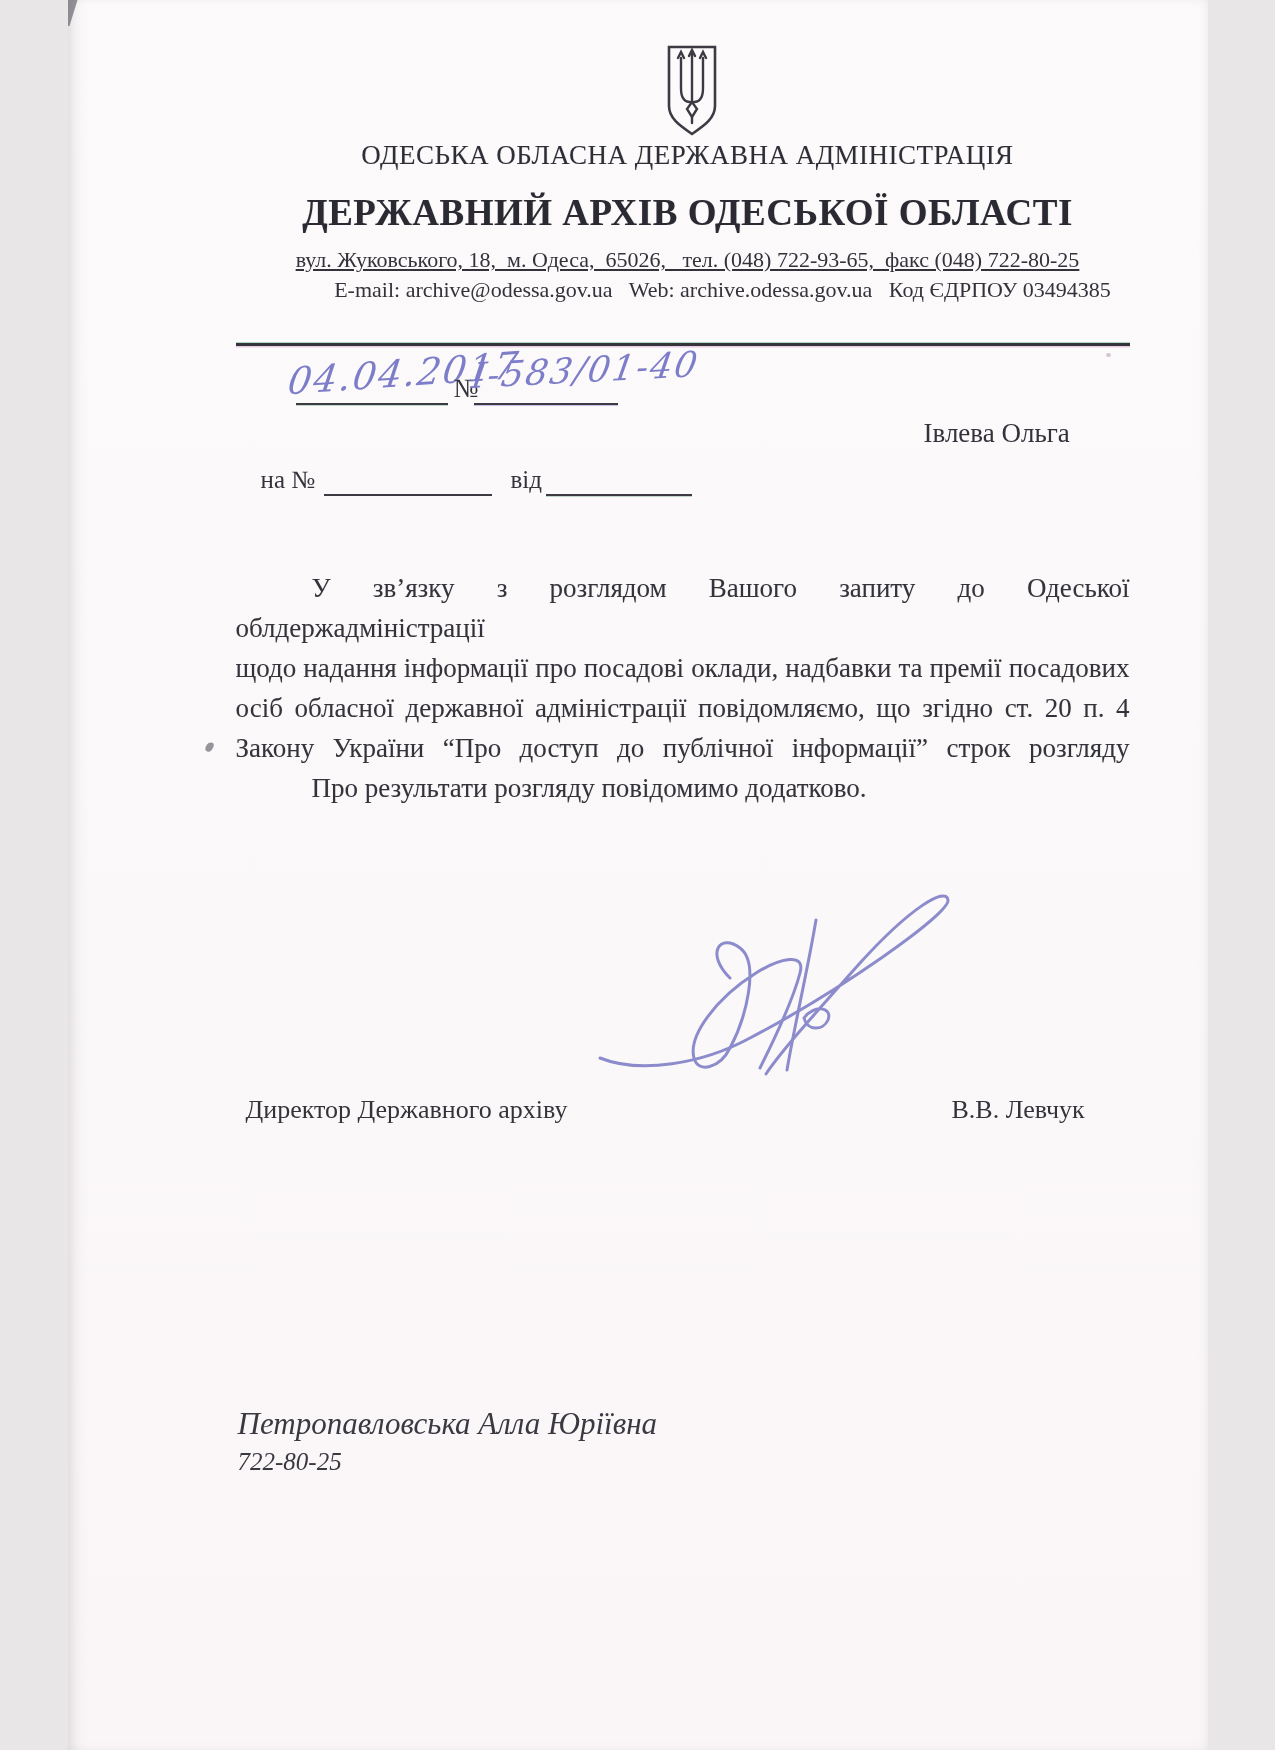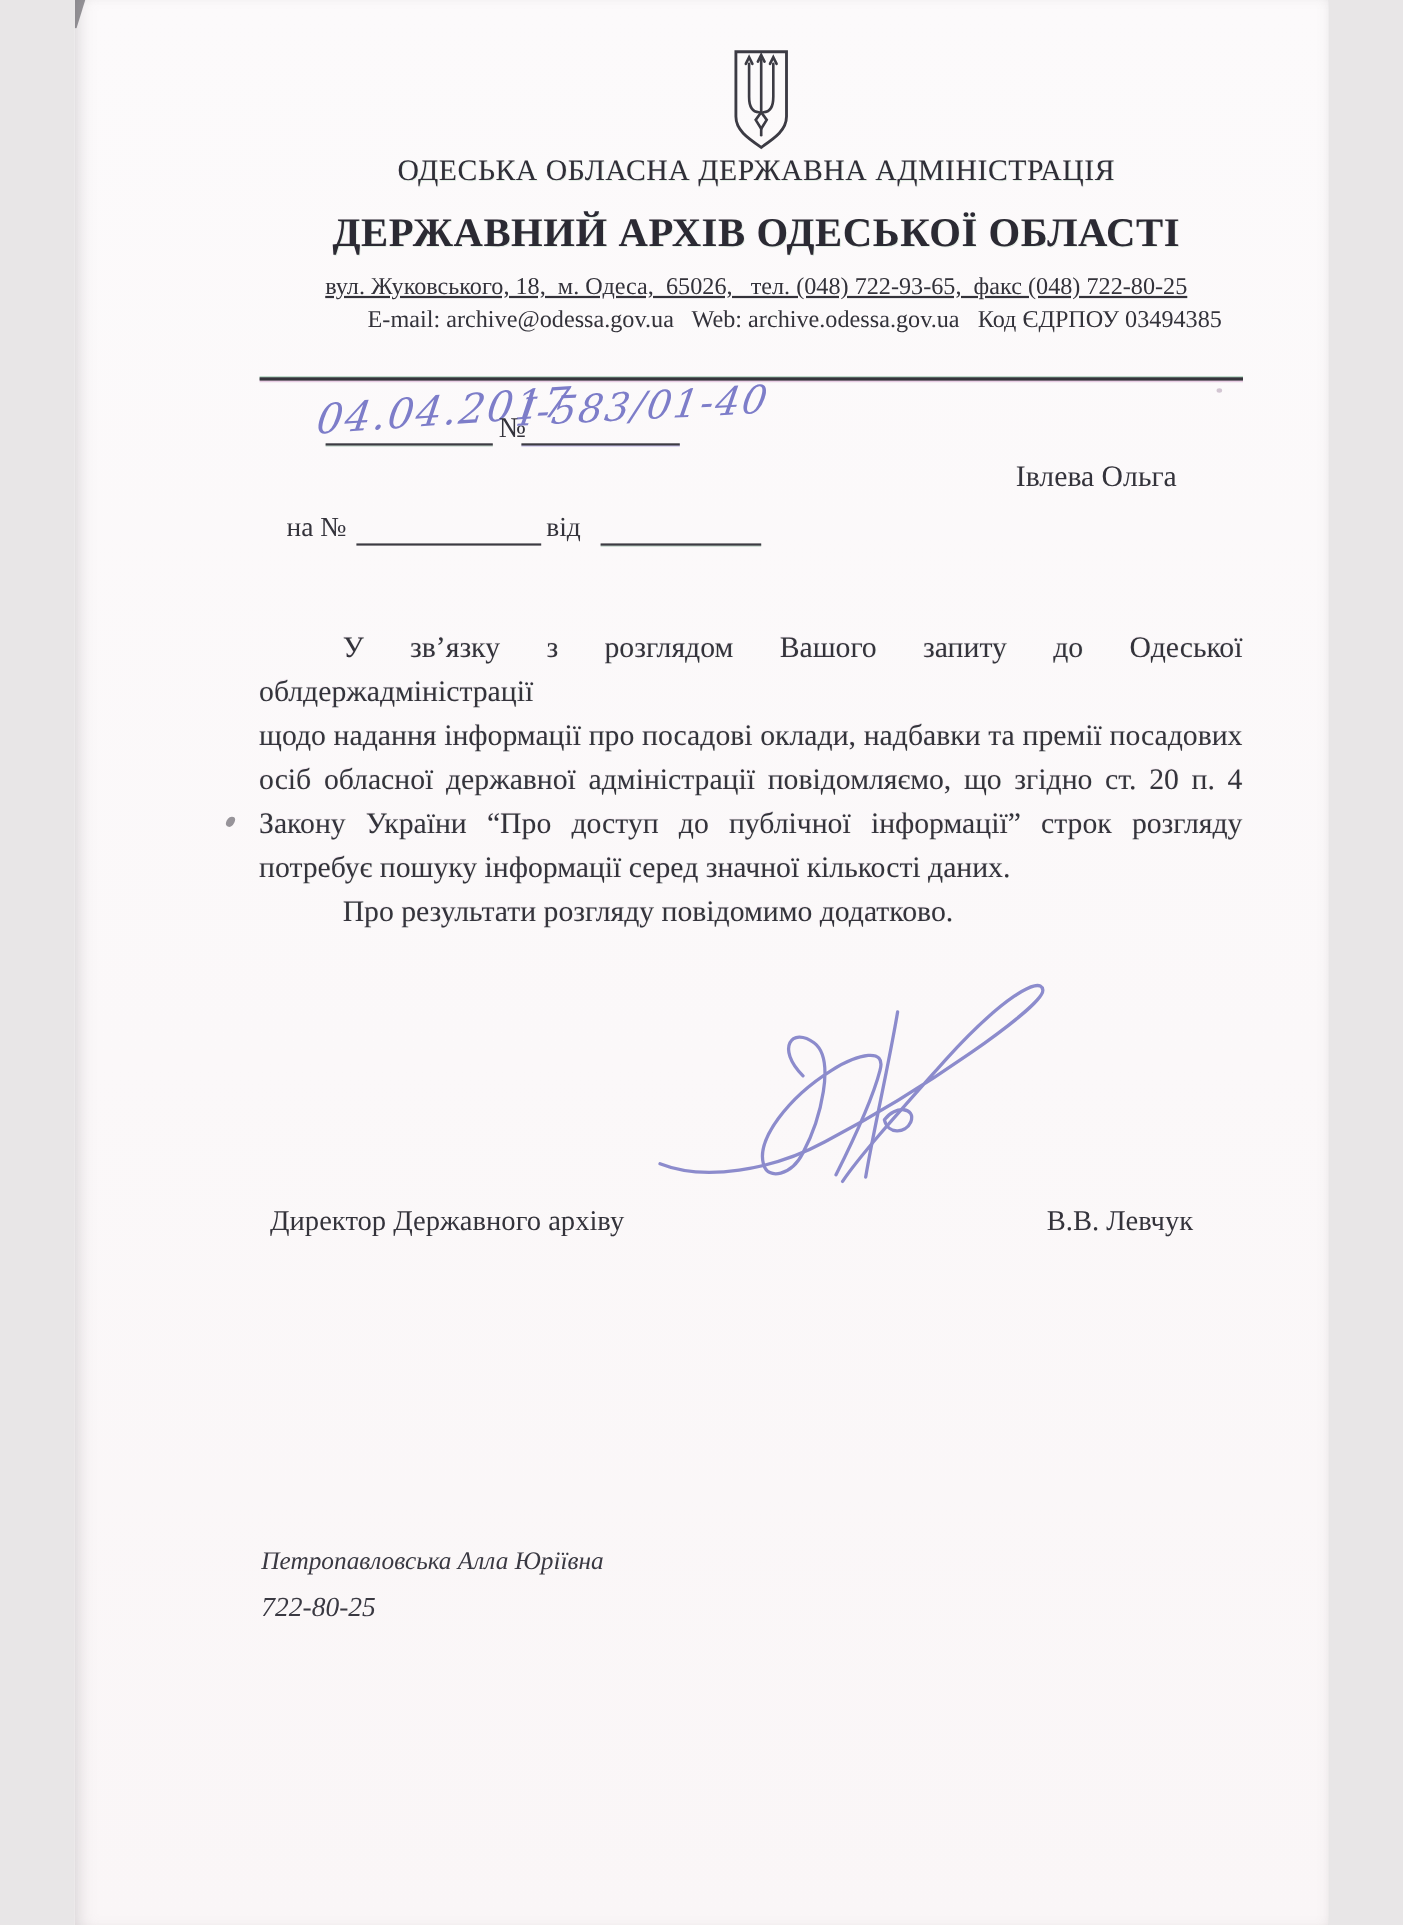--- a/index.html
+++ b/index.html
@@ -26,31 +26,31 @@
   .hw{color:#7d7dc9;font-style:italic;letter-spacing:2px;
       font-family:"DejaVu Serif", serif;}
   .hw-date{left:220px;top:352px;font-size:37px;transform:rotate(-4deg) skewX(-12deg);}
   .hw-num{left:404px;top:350px;font-size:35px;transform:rotate(-3deg) skewX(-12deg);}
   .num-sign{left:386px;top:374px;font-size:26px;}
   .uline{height:2px;background:#3c3b42;}
   .u-date{left:228px;top:403px;width:152px;box-shadow:0 1px 0 rgba(60,130,90,.3);}
   .u-num{left:406px;top:403px;width:144px;box-shadow:0 1px 0 rgba(100,90,200,.35);}
   .addressee{left:856px;top:418px;font-size:27px;}
   .reply-na{left:193px;top:466px;font-size:25px;}
-  .reply-vid{left:429px;top:466px;font-size:25px;text-align:center;}
+  .reply-vid{left:443px;top:466px;font-size:25px;text-align:center;}
   .u-reply1{left:256px;top:494px;width:168px;}
   .u-reply2{left:478px;top:494px;width:146px;box-shadow:0 1px 0 rgba(60,130,90,.3);}
   .body-text{left:168px;top:568px;width:894px;font-size:27px;line-height:40px;color:#34333b;
         text-shadow:.6px .3px 0 rgba(110,175,125,.15),-.4px -.2px 0 rgba(200,120,190,.1);}
   .bline{text-align:justify;}
   .bline.fill{text-align-last:justify;}
   .bline.indent{text-indent:76px;}
   .sig-title{left:178px;top:1095px;font-size:26px;}
   .sig-name{left:884px;top:1095px;font-size:26px;}
-  .exec{left:170px;top:1406px;font-size:23px;font-style:italic;color:#3a3942;}
+  .exec{left:170px;top:1406px;font-size:31px;font-style:italic;color:#3a3942;}
   .phone{left:170px;top:1448px;font-size:25px;font-style:italic;color:#3a3942;}
   .emblem{left:597px;top:44px;width:54px;height:94px;}
   .sig-svg{left:512px;top:878px;width:405px;height:215px;}
   
   .art{pointer-events:none;}
   .corner-tl{left:0;top:0;width:10px;height:26px;background:rgba(70,68,74,.55);
              clip-path:polygon(0 0,100% 0,20% 100%,0 100%);}
   .edge-line-soft{left:1214px;top:560px;width:2px;height:1190px;background:rgba(185,180,188,.4);}
   .edge-sliver1{left:1258px;top:586px;width:3px;height:74px;background:rgba(120,116,124,.55);}
   .edge-sliver2{left:1256px;top:1688px;width:4px;height:62px;background:rgba(110,106,115,.5);transform:rotate(6deg);}
@@ -96,21 +96,20 @@
   <div class="abs reply-na">на №</div>
   <div class="abs uline u-reply1"></div>
   <div class="abs reply-vid">від</div>
   <div class="abs uline u-reply2"></div>
 
   <div class="abs body-text">
       <div class="bline indent fill">У зв’язку з розглядом Вашого запиту до Одеської облдержадміністрації</div>
       <div class="bline fill">щодо надання інформації про посадові оклади, надбавки та премії посадових</div>
       <div class="bline fill">осіб обласної державної адміністрації повідомляємо, що згідно ст. 20 п. 4</div>
       <div class="bline fill">Закону України “Про доступ до публічної інформації” строк розгляду</div>
-      <div class="bline">потребує пошуку інформації серед значної кількості даних.</div>
       <div class="bline indent">Про результати розгляду повідомимо додатково.</div>
     </div>
 
   <div class="abs sig-svg">
     <svg width="405" height="215" viewBox="0 0 405 215" xmlns="http://www.w3.org/2000/svg">
       <g fill="none" stroke="#8080c8" stroke-width="3" stroke-linecap="round" opacity="0.9">
         <path d="M20 180 C60 196 122 186 170 160 C258 114 370 36 368 22 C366 8 330 30 280 85 C240 130 202 172 186 196"></path>
         <path d="M150 100 C125 75 140 55 160 70 C180 85 166 140 150 170 C140 190 118 196 114 180 C108 158 136 120 176 95 C200 80 226 74 220 95 C212 126 190 170 180 190"></path>
         <path d="M224 140 C234 126 253 129 248 142 C243 153 227 153 224 140"></path>
         <path d="M236 42 C228 90 214 150 207 192"></path>

